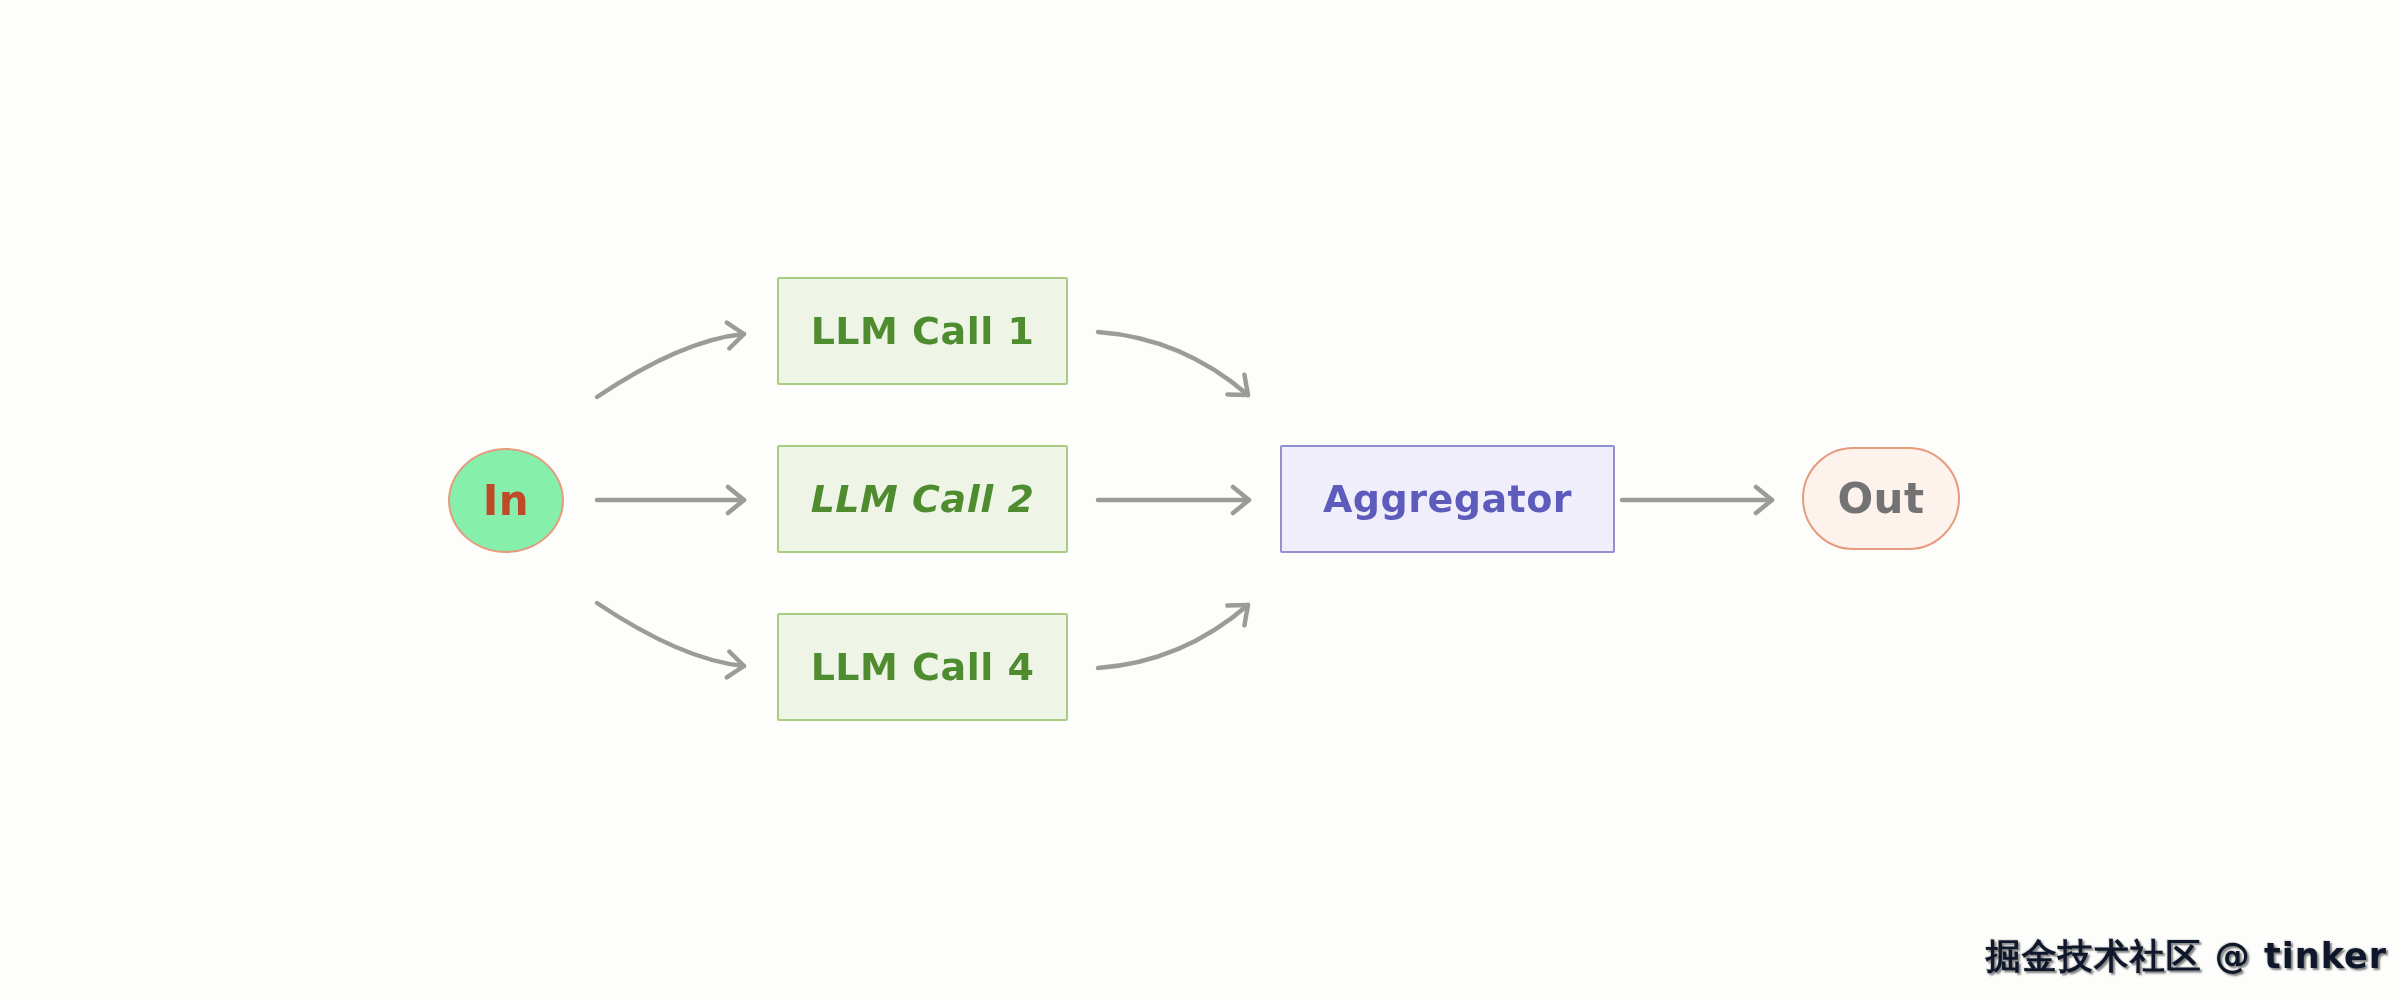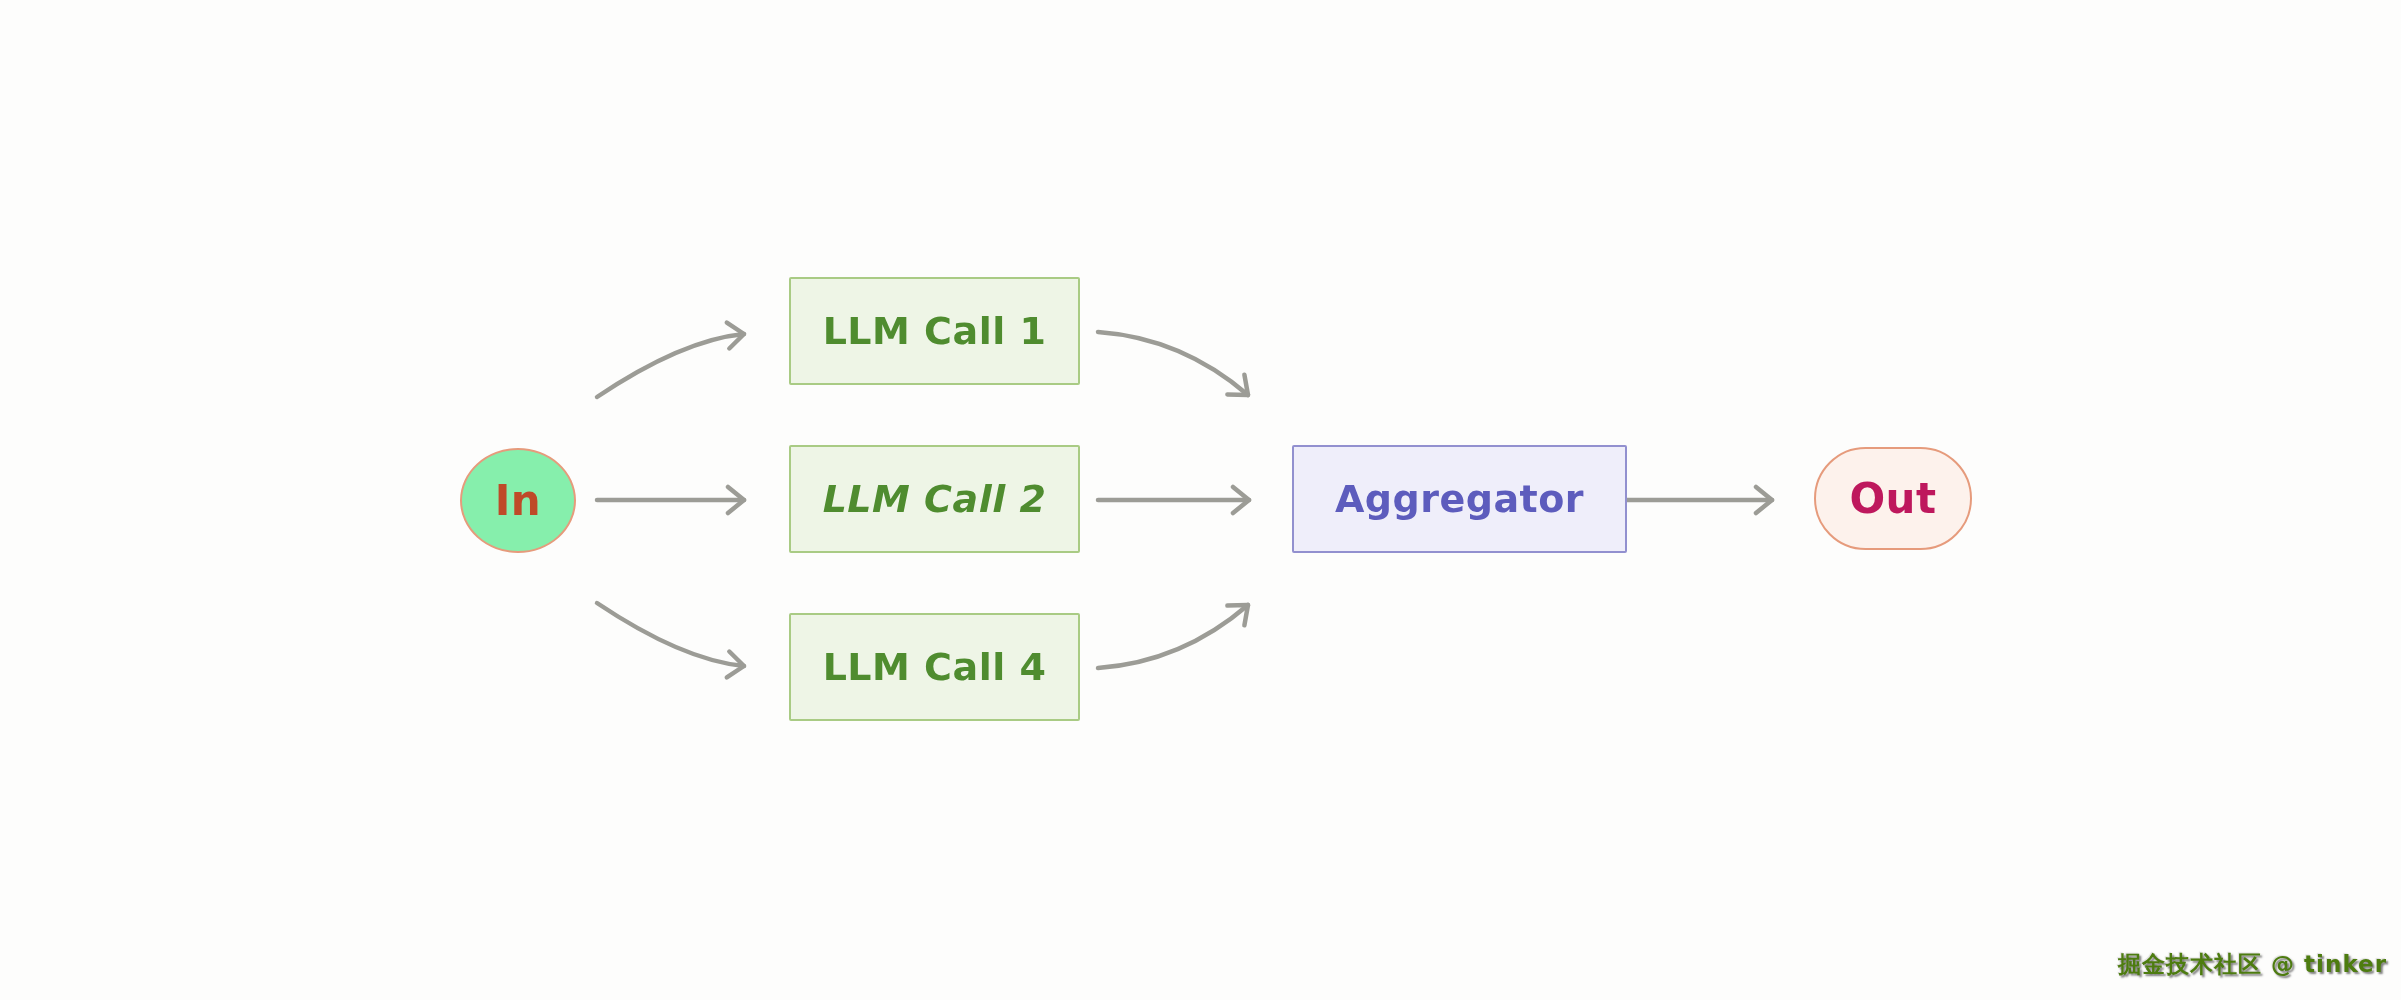--- a/index.html
+++ b/index.html
@@ -12,51 +12,50 @@
   }
   .canvas { position: absolute; inset: 0; }
   svg.arrows { position: absolute; left: 0; top: 0; }
   .node {
     position: absolute;
     display: flex; align-items: center; justify-content: center;
     font-weight: bold;
     box-sizing: border-box;
     letter-spacing: 0.5px;
     white-space: nowrap;
-    margin-left: 12px;
   }
   .node-in {
     left: 448px; top: 448px; width: 116px; height: 105px;
     border-radius: 50%;
     background: #86efac; border: 2.5px solid #e69b7c; color: #bf4a28;
     font-size: 42px;
   }
   .node-out {
     left: 1802px; top: 447px; width: 158px; height: 103px;
     border-radius: 52px;
-    background: #fdf2ec; border: 2.5px solid #e69b7c; color: #be185d;
+    background: #fdf2ec; border: 2.5px solid #e69b7c; color: #737373;
     font-size: 42px;
   }
   .node-llm {
     left: 777px; width: 291px; height: 108px;
     background: #eef5e6; border: 2.5px solid #a9cb84; color: #4f8c2f;
     font-size: 38px; border-radius: 2px;
   }
   #llm1 { top: 277px; }
   #llm2 { top: 445px; font-style: italic; }
   #llm3 { top: 613px; }
   .node-agg {
     left: 1280px; top: 445px; width: 335px; height: 108px;
     background: #efeefa; border: 2.5px solid #9290cf; color: #5d5cbd;
     font-size: 38px; border-radius: 2px;
   }
   .watermark {
     position: absolute; right: 14px; bottom: 20px;
-    font-size: 23px; font-weight: bold; letter-spacing: 1px;
-    color: #4d7c0f;
+    font-size: 35px; font-weight: bold; letter-spacing: 1px;
+    color: #0f172a;
     text-shadow: 2px 2px 2px rgba(95,95,95,0.8), -1px -1px 1px rgba(170,170,170,0.35);
     margin-left: 28px;
   }
 </style>
 </head>
 <body>
 
 <div class="canvas">
 
   <svg class="arrows" width="2401" height="1000" viewBox="0 0 2401 1000">

